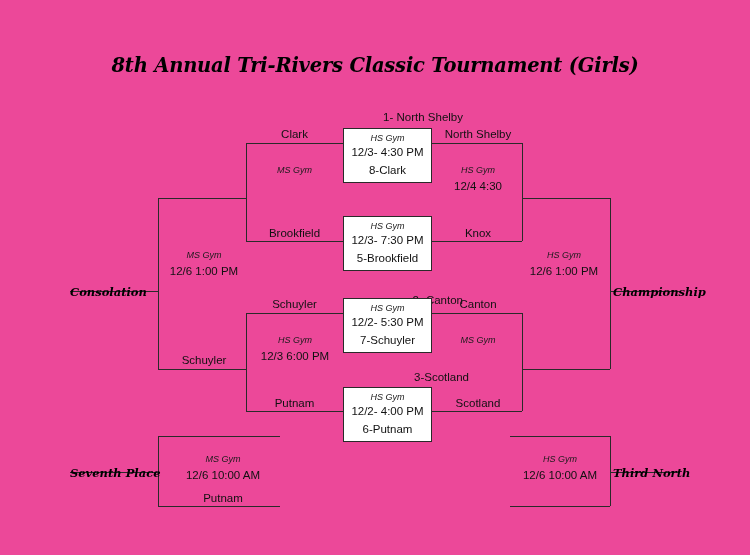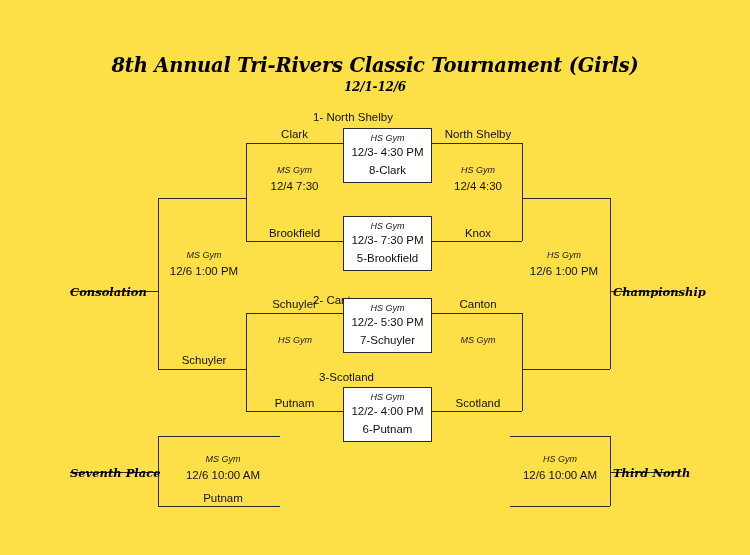--- a/index.html
+++ b/index.html
@@ -4,21 +4,21 @@
 <style>
   html, body {
     margin: 0;
     padding: 0;
     background: #ffffff;
   }
   #page {
     position: relative;
     width: 750px;
     height: 555px;
-    background: #fde047;
+    background: #ec4899;
     overflow: hidden;
     font-family: "Liberation Sans", sans-serif;
     color: #111111;
   }
 
   
   .title {
     position: absolute;
     left: 0;
     width: 750px;
@@ -77,21 +77,21 @@
     font-size: 11.5px;
     color: #111111;
     line-height: 1.5;
   }
 
   
   .seed-top {
     position: absolute;
     font-size: 11.5px;
     color: #111111;
-    text-align: left;
+    text-align: right;
     white-space: nowrap;
   }
   .team-label {
     position: absolute;
     font-size: 11.5px;
     color: #111111;
     text-align: center;
     white-space: nowrap;
   }
 
@@ -124,21 +124,20 @@
     color: #000000;
     white-space: nowrap;
   }
 </style>
 </head>
 <body>
 
 <div id="page">
 
   <div id="main-title" class="title">8th Annual Tri-Rivers Classic Tournament (Girls)</div>
-  <div id="sub-title" class="title">12/1-12/6</div>
 
   <div class="hline" style="left:158px; top:198px; width:88px;"></div>
   <div class="vline" style="left:158px; top:198px; height:171px;"></div>
   <div class="hline" style="left:158px; top:369px; width:88px;"></div>
   <div class="hline" style="left:70px;  top:291px; width:88px;"></div>
 
   <div class="hline" style="left:246px; top:143px; width:97px;"></div>
   <div class="vline" style="left:246px; top:143px; height:98px;"></div>
   <div class="hline" style="left:246px; top:241px; width:97px;"></div>
   <div class="hline" style="left:222px; top:198px; width:24px;"></div>
@@ -203,25 +202,25 @@
   <div class="game-box" style="left:343px; top:387px; width:89px; height:55px;">
     <div class="gym">HS Gym</div>
     <div class="time">12/2- 4:00 PM</div>
     <div class="seed">6-Putnam</div>
   </div>
   <div class="team-label" style="left:246px; top:397px; width:97px;">Putnam</div>
   <div class="team-label" style="left:432px; top:397px; width:92px;">Scotland</div>
 
   <div class="info" style="left:246px; top:163px; width:97px;">
     <div class="gym">MS Gym</div>
-    <div class="time">12/4 7:30</div>
   </div>
 
   <div class="info" style="left:240px; top:333px; width:110px;">
     <div class="gym">HS Gym</div>
+    <div class="time">12/3 6:00 PM</div>
   </div>
 
   <div class="info" style="left:432px; top:163px; width:92px;">
     <div class="gym">HS Gym</div>
     <div class="time">12/4 4:30</div>
   </div>
 
   <div class="info" style="left:432px; top:333px; width:92px;">
     <div class="gym">MS Gym</div>
   </div>

